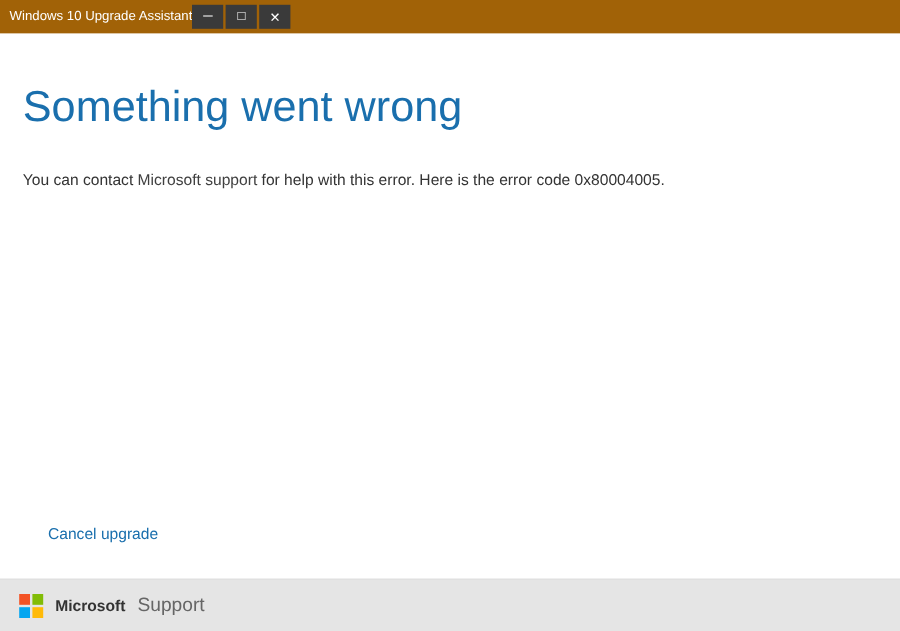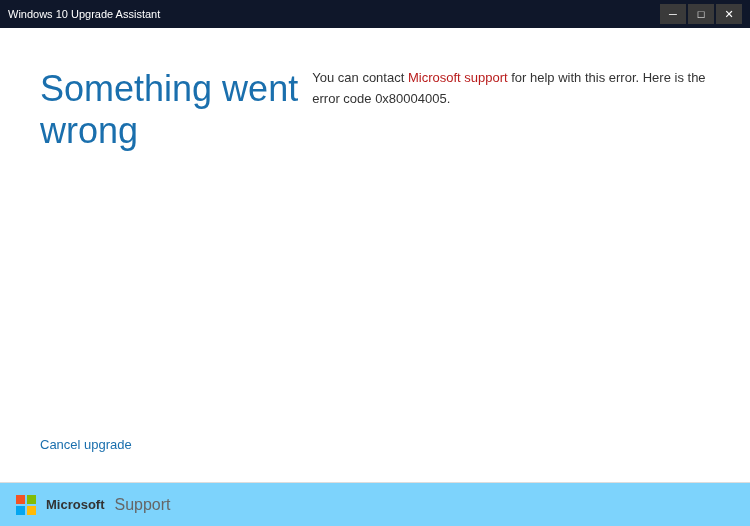--- a/index.html
+++ b/index.html
@@ -13,24 +13,23 @@
       height: 526px;
       font-family: 'Segoe UI', Arial, sans-serif;
       background: #fff;
       overflow: hidden;
     }
 
     
     .title-bar {
       width: 100%;
       height: 28px;
-      background: #0f172a;
+      background: #a16207;
       display: flex;
       align-items: center;
-      justify-content: space-between;
       padding: 0 8px;
     }
 
     .title-bar-title {
       color: #fff;
       font-size: 11px;
     }
 
     .title-bar-controls {
       display: flex;
@@ -49,40 +48,40 @@
       align-items: center;
       justify-content: center;
     }
 
     
     .main-content {
       width: 100%;
       height: 454px;
       background: #fff;
       display: flex;
-      flex-direction: row;
-      padding: 40px 40px 30px 40px;
+      flex-direction: column;
+      padding: 40px 40px 30px 19px;
       position: relative;
     }
 
     .error-heading {
       color: #1a6fad;
       font-size: 36px;
       font-weight: 300;
       margin-bottom: 30px;
     }
 
     .error-body {
       color: #333;
       font-size: 13px;
       line-height: 1.6;
     }
 
     .error-body a {
-      color: #b91c1c;
+      color: #404040;
       text-decoration: none;
       margin-top: 28px;
     }
 
     
     .bottom-bar {
       position: absolute;
       bottom: 30px;
       left: 40px;
       right: 40px;
@@ -106,21 +105,21 @@
       color: #333;
       font-size: 13px;
       cursor: pointer;
       font-family: 'Segoe UI', Arial, sans-serif;
     }
 
     
     .footer {
       width: 100%;
       height: 44px;
-      background: #7dd3fc;
+      background: #e5e5e5;
       border-top: 1px solid #ddd;
       display: flex;
       align-items: center;
       padding: 0 16px;
       gap: 10px;
     }
 
     .ms-logo-grid {
       display: grid;
       grid-template-columns: 1fr 1fr;

